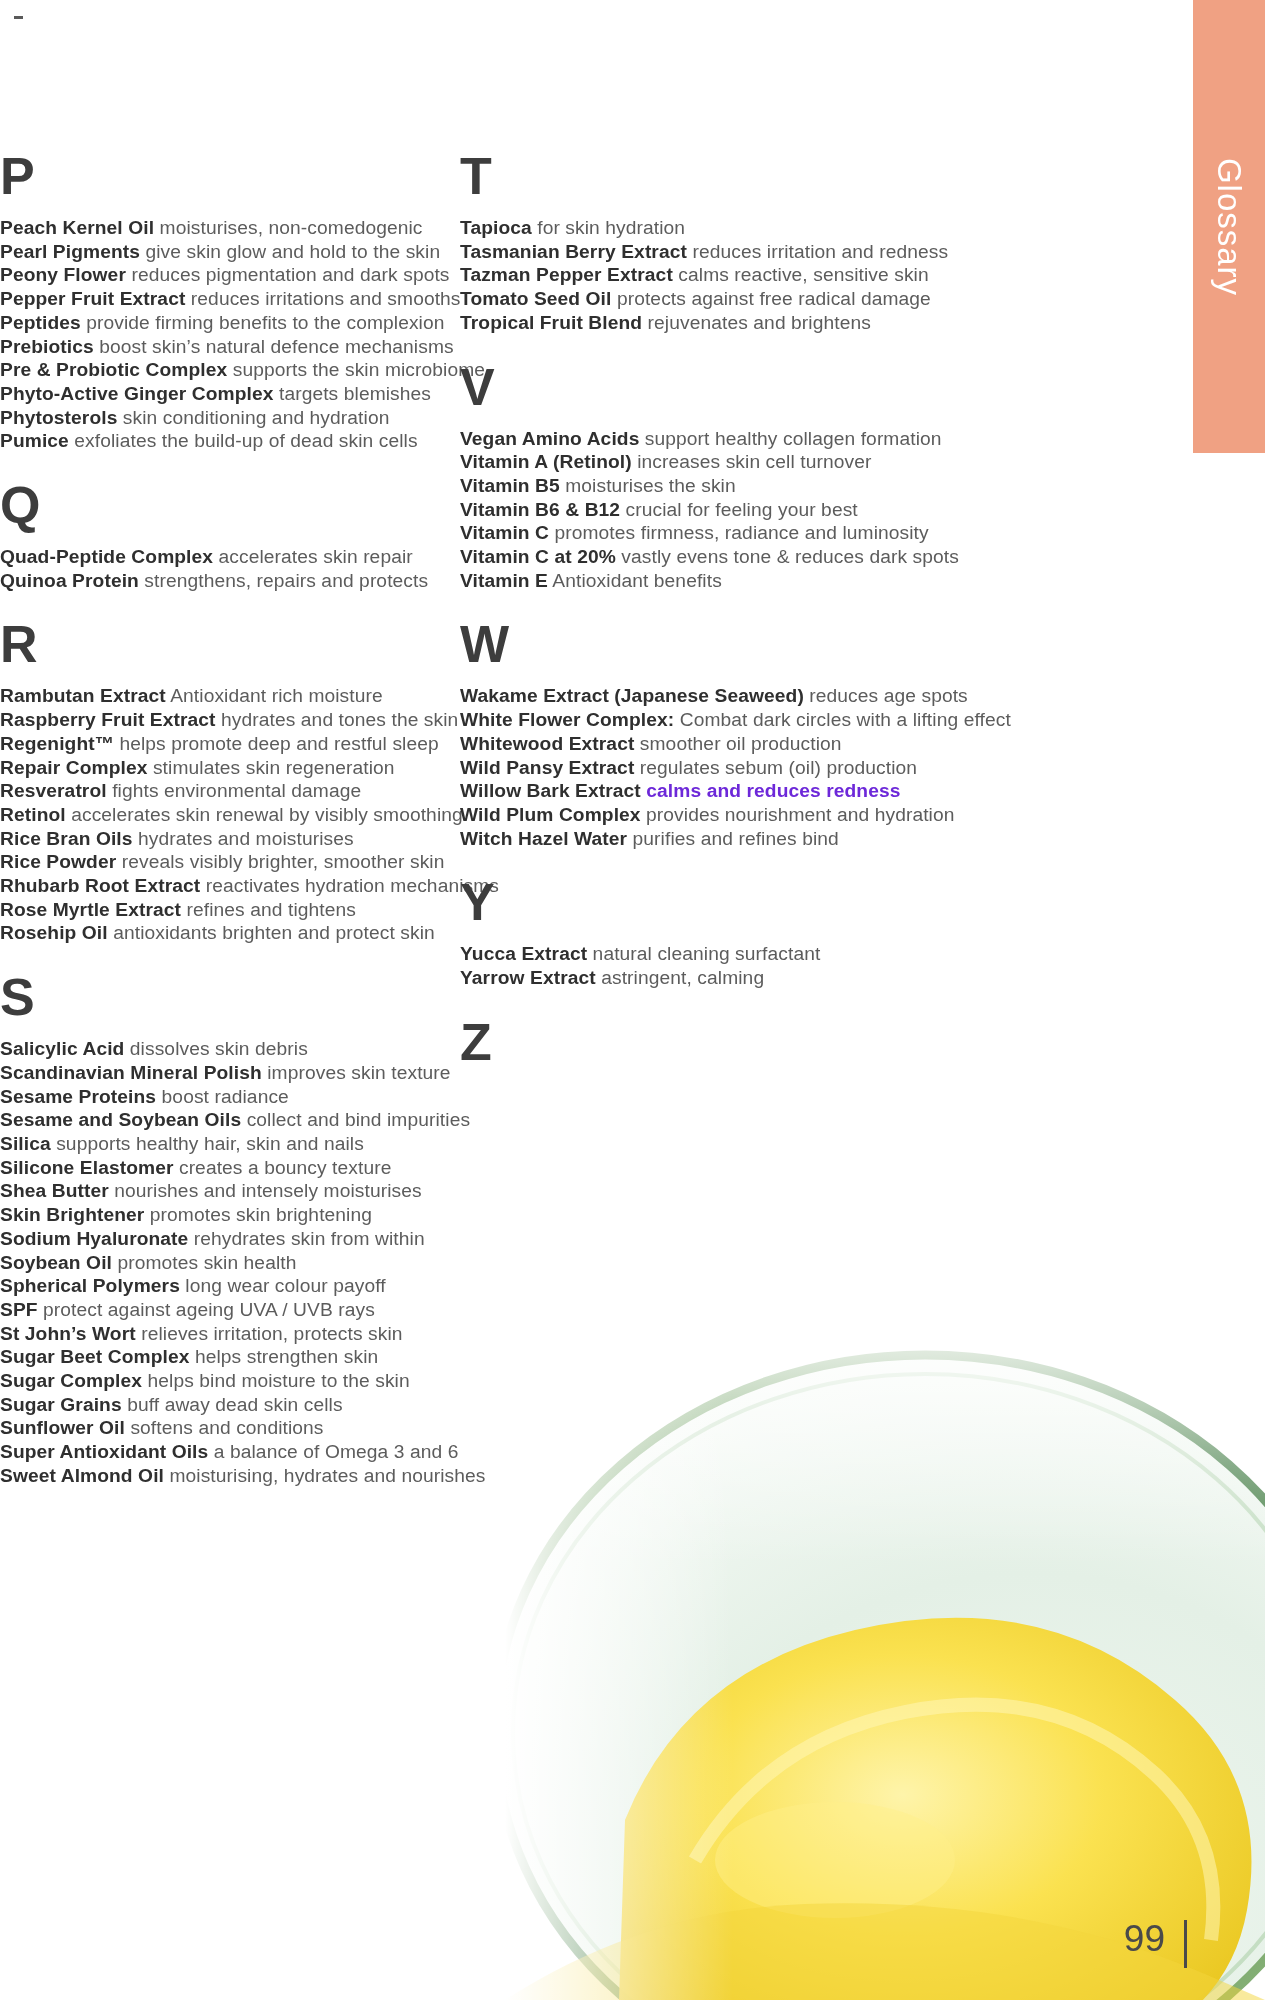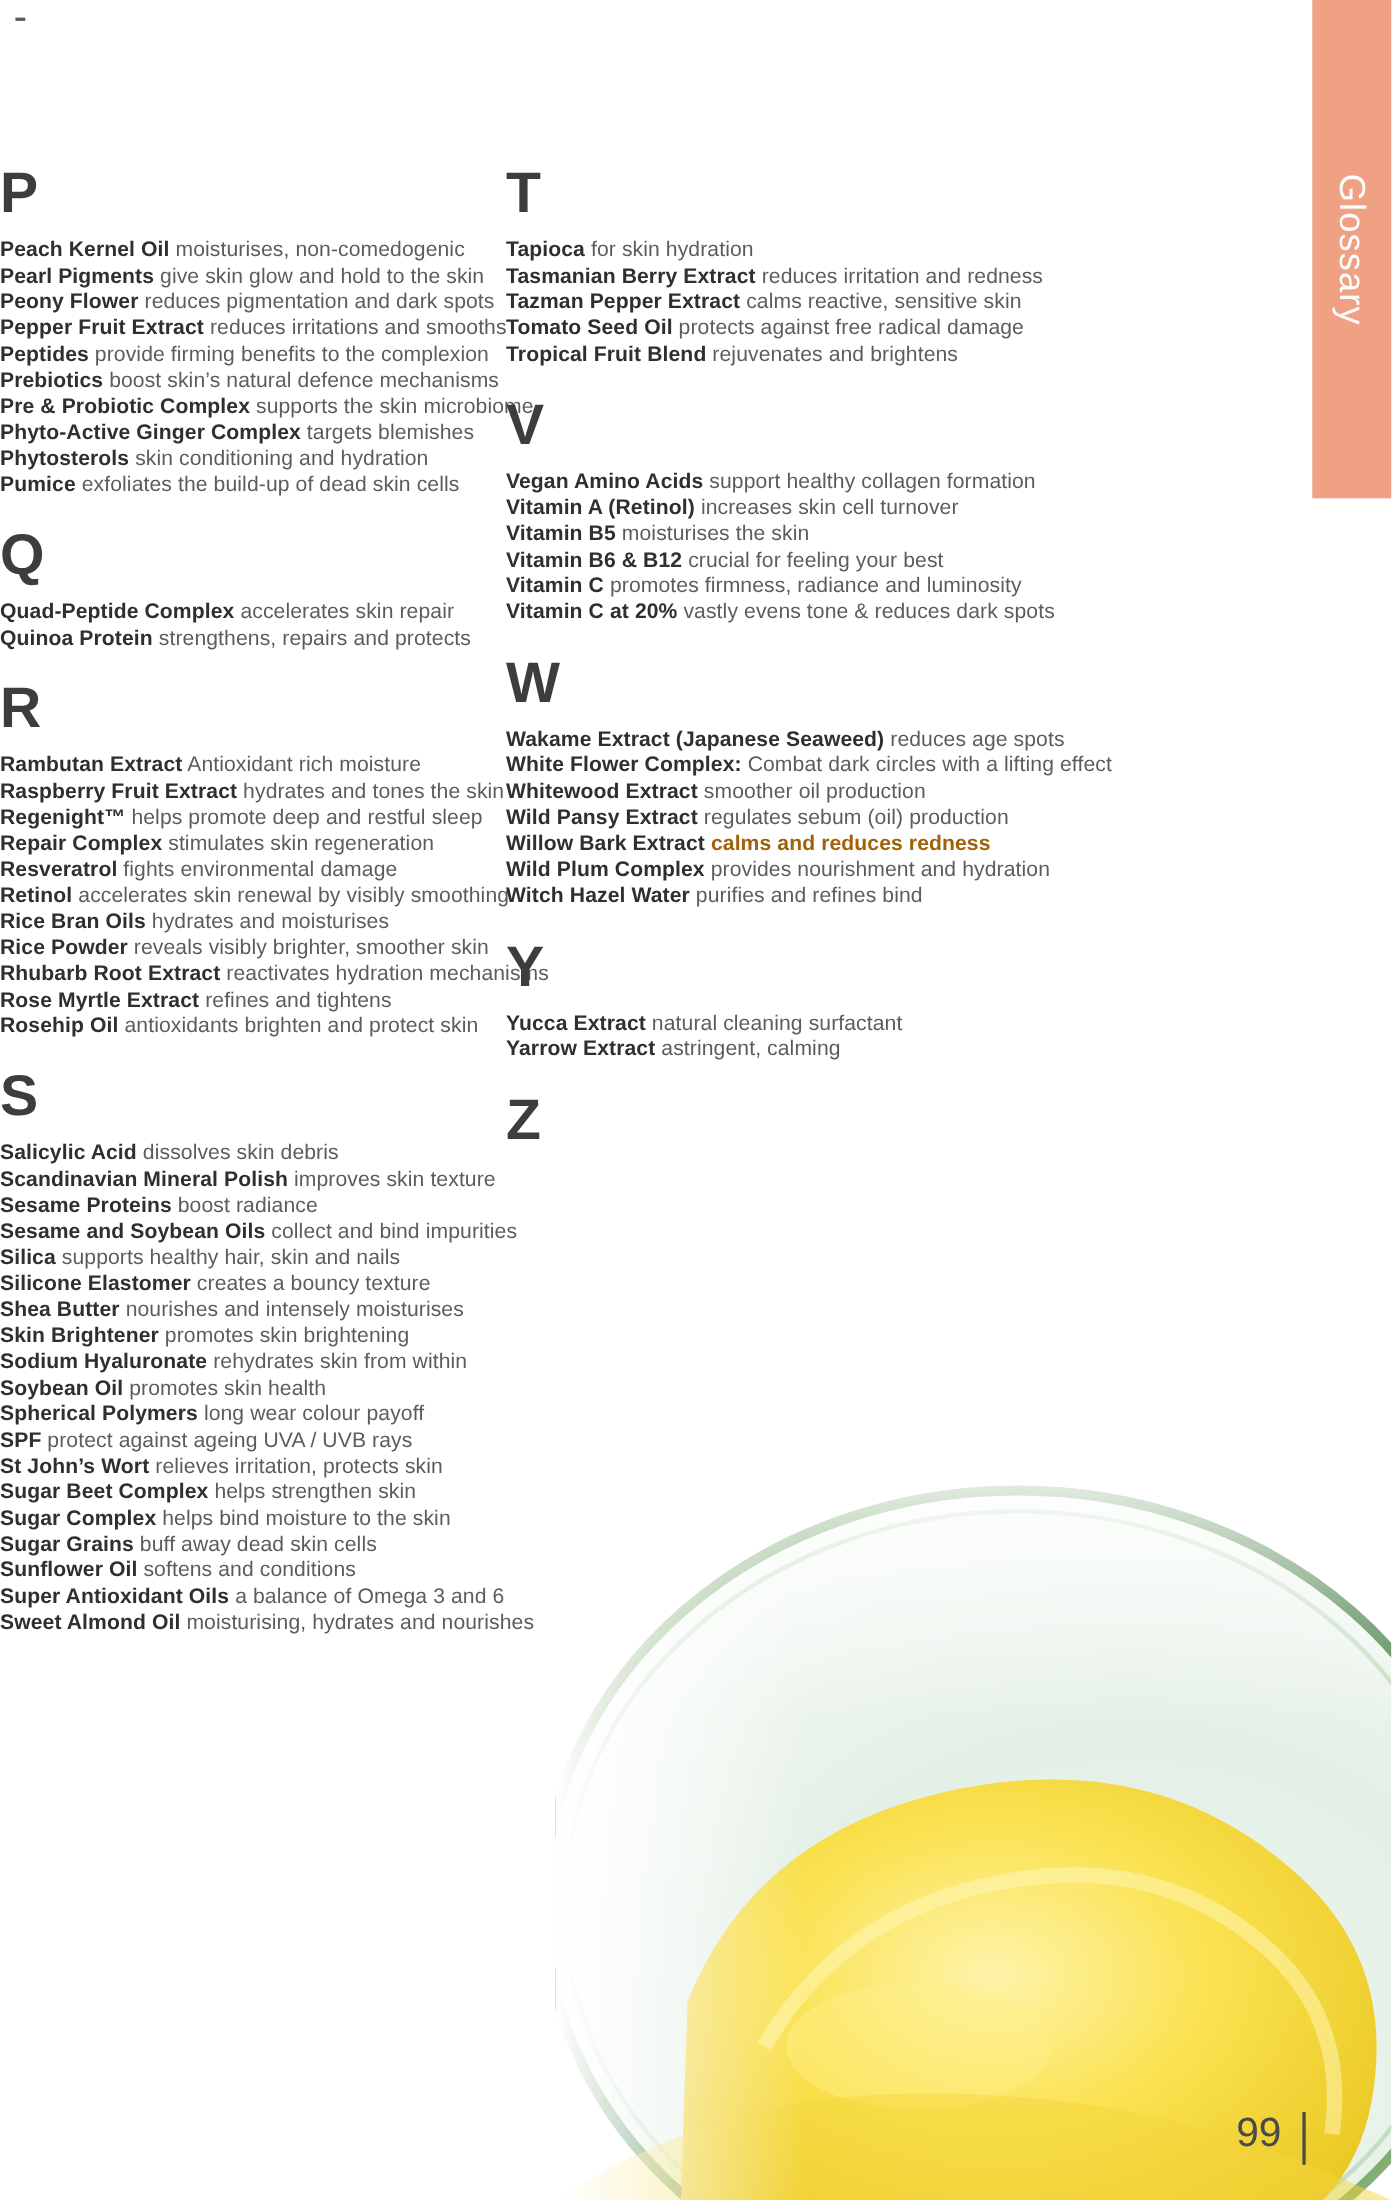--- a/index.html
+++ b/index.html
@@ -47,21 +47,21 @@
   }
   .section + .section .section-letter{margin-top:26px;}
 
   .entry{
     font-size:19.2px;line-height:23.7px;
     color:#4a4a4a;white-space:nowrap;
     letter-spacing:0.1px;
   }
   .entry .term{font-weight:700;color:#2f2f2f;}
   .entry .def{font-weight:400;color:#5c5c5c;}
-  .entry.all-bold .def{font-weight:700;color:#a16207;text-align:center;}
+  .entry.all-bold .def{font-weight:700;color:#6d28d9;text-align:center;}
 
   
   .page-num{
     position:absolute;right:100px;bottom:40px;
     font-size:37px;color:#4a4a4a;font-weight:400;
   }
   .page-rule{
     position:absolute;right:78px;bottom:32px;width:3px;height:48px;background:#4a4a4a;
   }
 </style>
@@ -182,20 +182,21 @@
         <div class="entry"><span class="term">Tropical Fruit Blend</span> <span class="def">rejuvenates and brightens</span></div>
       </div>
       <div class="section">
         <div class="section-letter">V</div>
         <div class="entry"><span class="term">Vegan Amino Acids</span> <span class="def">support healthy collagen formation</span></div>
         <div class="entry"><span class="term">Vitamin A (Retinol)</span> <span class="def">increases skin cell turnover</span></div>
         <div class="entry"><span class="term">Vitamin B5</span> <span class="def">moisturises the skin</span></div>
         <div class="entry"><span class="term">Vitamin B6 &amp; B12</span> <span class="def">crucial for feeling your best</span></div>
         <div class="entry"><span class="term">Vitamin C</span> <span class="def">promotes firmness, radiance and luminosity</span></div>
         <div class="entry"><span class="term">Vitamin C at 20%</span> <span class="def">vastly evens tone &amp; reduces dark spots</span></div>
+        <div class="entry"><span class="term">Vitamin E</span> <span class="def">Antioxidant benefits</span></div>
       </div>
       <div class="section">
         <div class="section-letter">W</div>
         <div class="entry"><span class="term">Wakame Extract (Japanese Seaweed)</span> <span class="def">reduces age spots</span></div>
         <div class="entry"><span class="term">White Flower Complex:</span> <span class="def">Combat dark circles with a lifting effect</span></div>
         <div class="entry"><span class="term">Whitewood Extract</span> <span class="def">smoother oil production</span></div>
         <div class="entry"><span class="term">Wild Pansy Extract</span> <span class="def">regulates sebum (oil) production</span></div>
         <div class="entry all-bold"><span class="term">Willow Bark Extract</span> <span class="def">calms and reduces redness</span></div>
         <div class="entry"><span class="term">Wild Plum Complex</span> <span class="def">provides nourishment and hydration</span></div>
         <div class="entry"><span class="term">Witch Hazel Water</span> <span class="def">purifies and refines bind</span></div>

